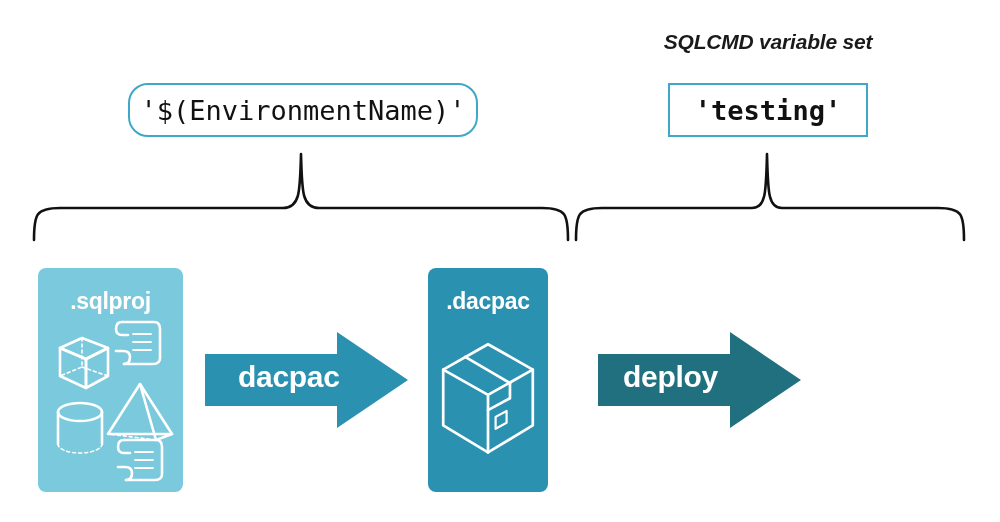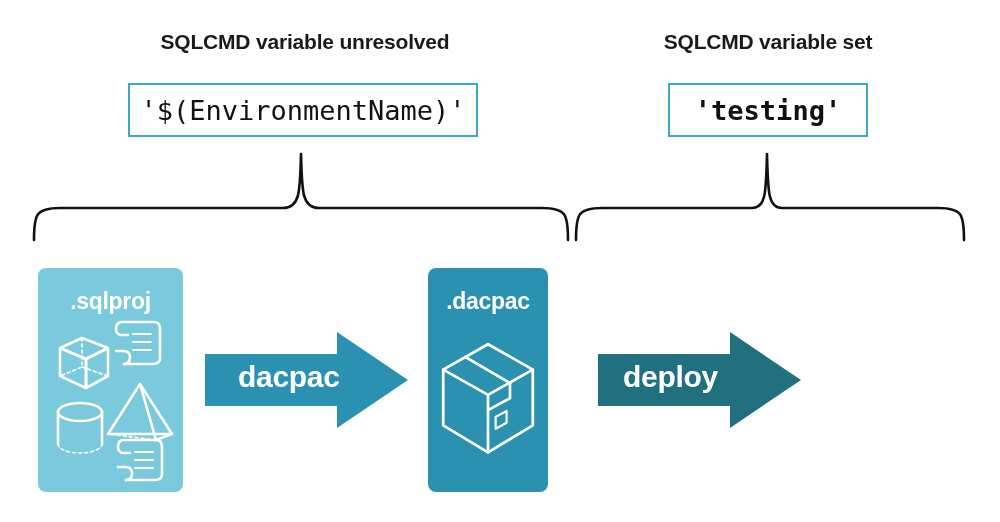--- a/index.html
+++ b/index.html
@@ -26,37 +26,37 @@
   .heading {
     font-family: "Liberation Sans", sans-serif;
     font-weight: bold;
     font-size: 21px;
     color: #1a1a1a;
     letter-spacing: -0.2px;
     text-align: center;
     white-space: nowrap;
   }
   #heading-left  { left: 0;   top: 30px; width: 610px; }
-  #heading-right { left: 578px; top: 30px; width: 380px; }
+  #heading-right { left: 578px; top: 30px; width: 380px; font-style: italic; }
 
   
   .code-box {
     box-sizing: border-box;
     border: 2px solid #3FA8C6;
     background: #ffffff;
     display: flex;
     align-items: center;
     justify-content: center;
     font-family: "DejaVu Sans Mono", monospace;
     font-size: 27px;
     color: #111111;
     letter-spacing: 0px;
     white-space: nowrap;
   }
-  #code-box-left  { left: 128px; top: 83px; width: 350px; height: 54px; }
+  #code-box-left  { left: 128px; top: 83px; width: 350px; height: 54px; border-radius: 20px; }
   #code-box-right { left: 668px; top: 83px; width: 200px; height: 54px; font-weight: bold; }
 
   
   #brace-left  { left: 28px;  top: 150px; }
   #brace-right { left: 570px; top: 150px; }
 
   
   .card {
     box-sizing: border-box;
     border-radius: 8px;
@@ -101,21 +101,20 @@
     pointer-events: none;
   }
   #label-build  { left: 238px; top: 360px; }
   #label-deploy { left: 623px; top: 360px; }
 </style>
 </head>
 <body>
 
 <div id="stage">
 
-  <div class="abs heading" id="heading-left">SQLCMD variable unresolved</div>
 
   <div class="abs heading" id="heading-right">SQLCMD variable set</div>
 
   <div class="abs code-box" id="code-box-left">'$(EnvironmentName)'</div>
 
   <div class="abs code-box" id="code-box-right">'testing'</div>
 
   <svg class="abs" id="brace-left" width="546" height="92" viewBox="0 0 546 92">
     <path d="M 6 90
              C 6 64, 8 58, 32 58

